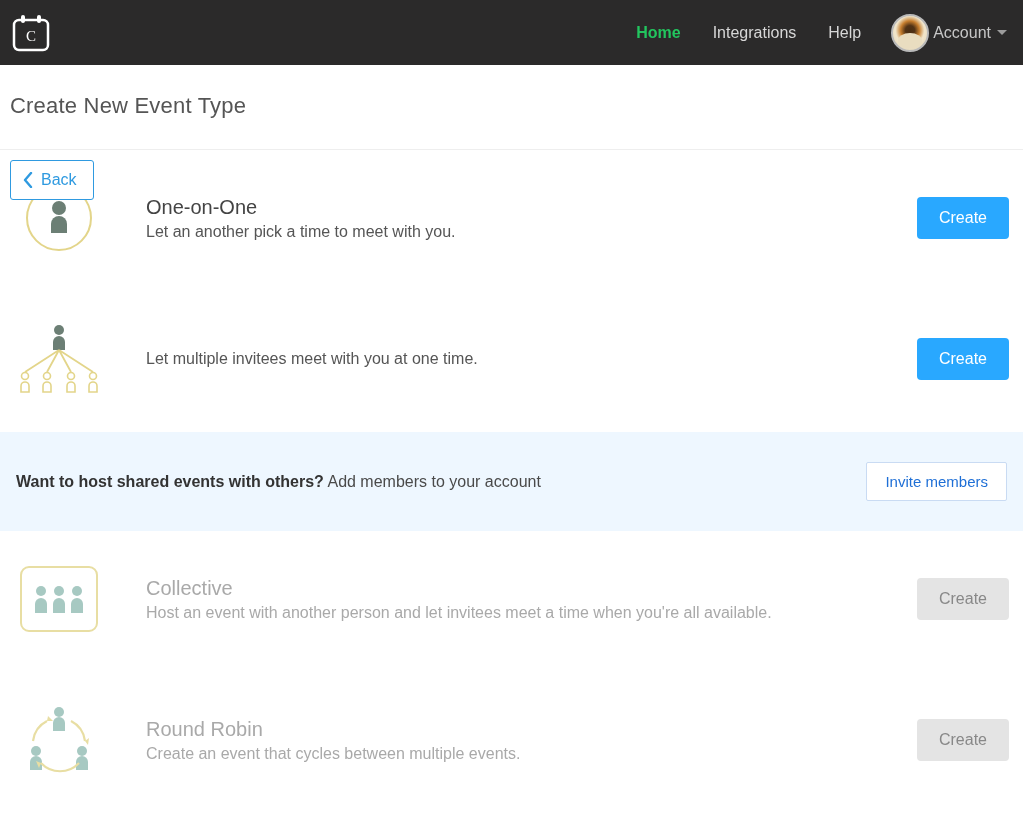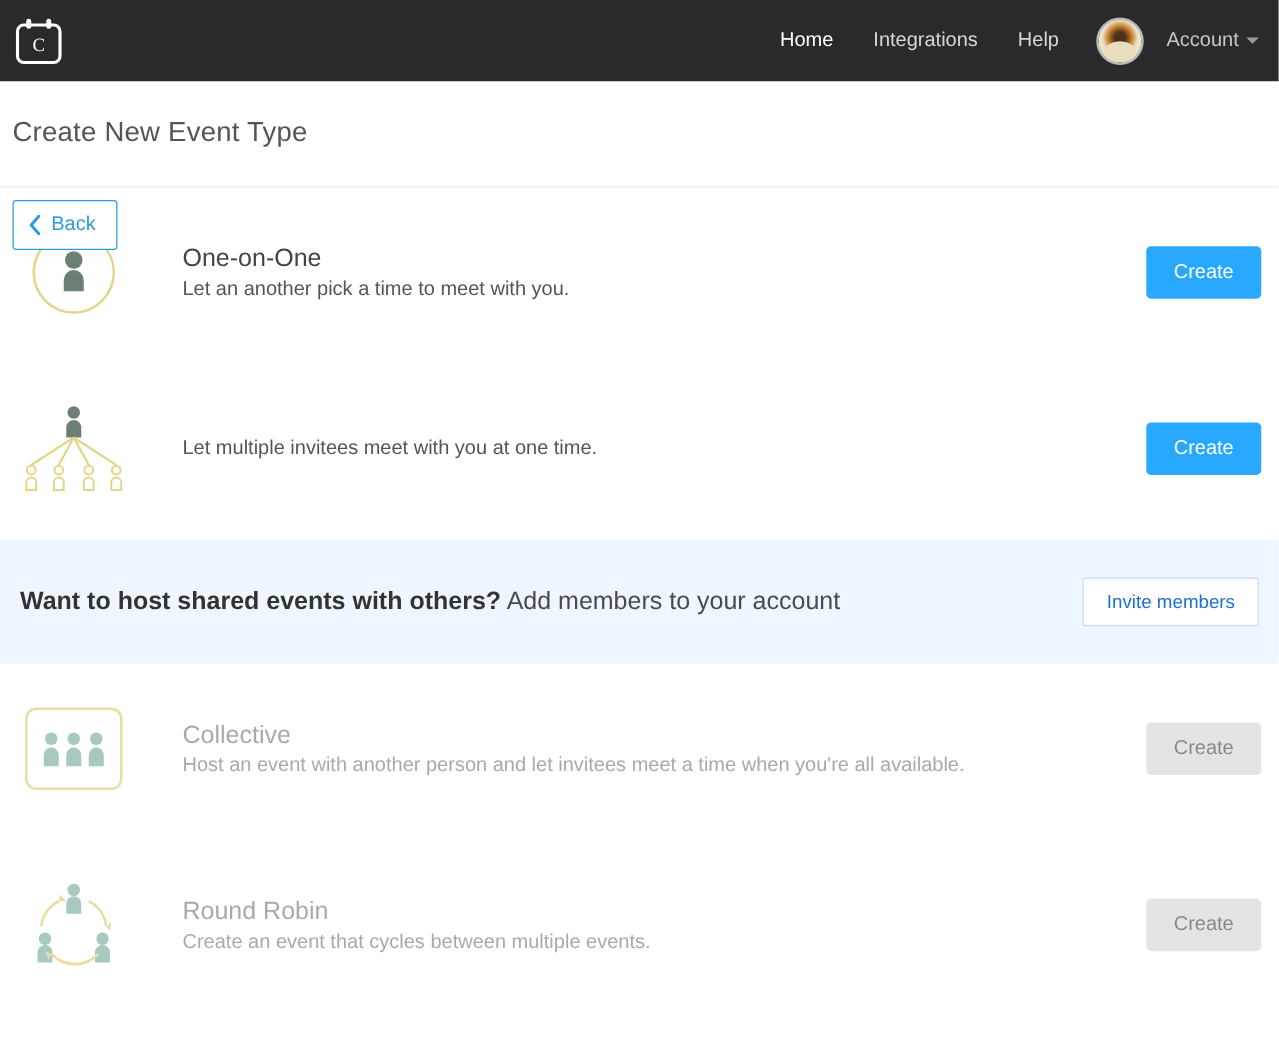--- a/index.html
+++ b/index.html
@@ -25,24 +25,24 @@
     }
     .logo svg { display: block; }
     .nav-spacer { flex: 1; }
     .nav-link {
       color: #d7d7d7;
       font-size: 16px;
       padding: 0 16px;
       cursor: pointer;
       text-decoration: none;
     }
-    .nav-link.active { color: #ffffff; font-weight: 400; }
+    .nav-link.active { color: #22c55e; font-weight: 700; }
     .account-wrap {
       display: flex;
-      gap: 18px;
+      gap: 4px;
       margin-left: 14px;
       cursor: pointer;
     }
     .avatar {
       width: 38px;
       height: 38px;
       border-radius: 50%;
       border: 2px solid #b9b9b9;
       background: radial-gradient(circle at 50% 42%, #4a2e12 0%, #523316 18%, #c67e2e 36%, #f0e4c9 55%, #f0e4c9 60%, #d6cbae 100%);
       position: relative;
@@ -127,21 +127,21 @@
     .event-type.disabled .event-name { color: #a9a9a9; }
     .event-type.disabled .event-desc { color: #a9a9a9; }
 
     
     .shared-banner {
       background: #eef7ff;
       padding: 30px 16px;
       display: flex;
       align-items: center;
     }
-    .shared-text { flex: 1; font-size: 20px; color: #4a4a4a; }
+    .shared-text { flex: 1; font-size: 16px; color: #4a4a4a; }
     .shared-text .bold { font-weight: 700; color: #333; }
     .invite-btn {
       border: 1px solid #c9dbf3;
       background: #fff;
       color: #1e6fd6;
       font-size: 15px;
       padding: 10px 18px;
       border-radius: 2px;
       cursor: pointer;
     }

